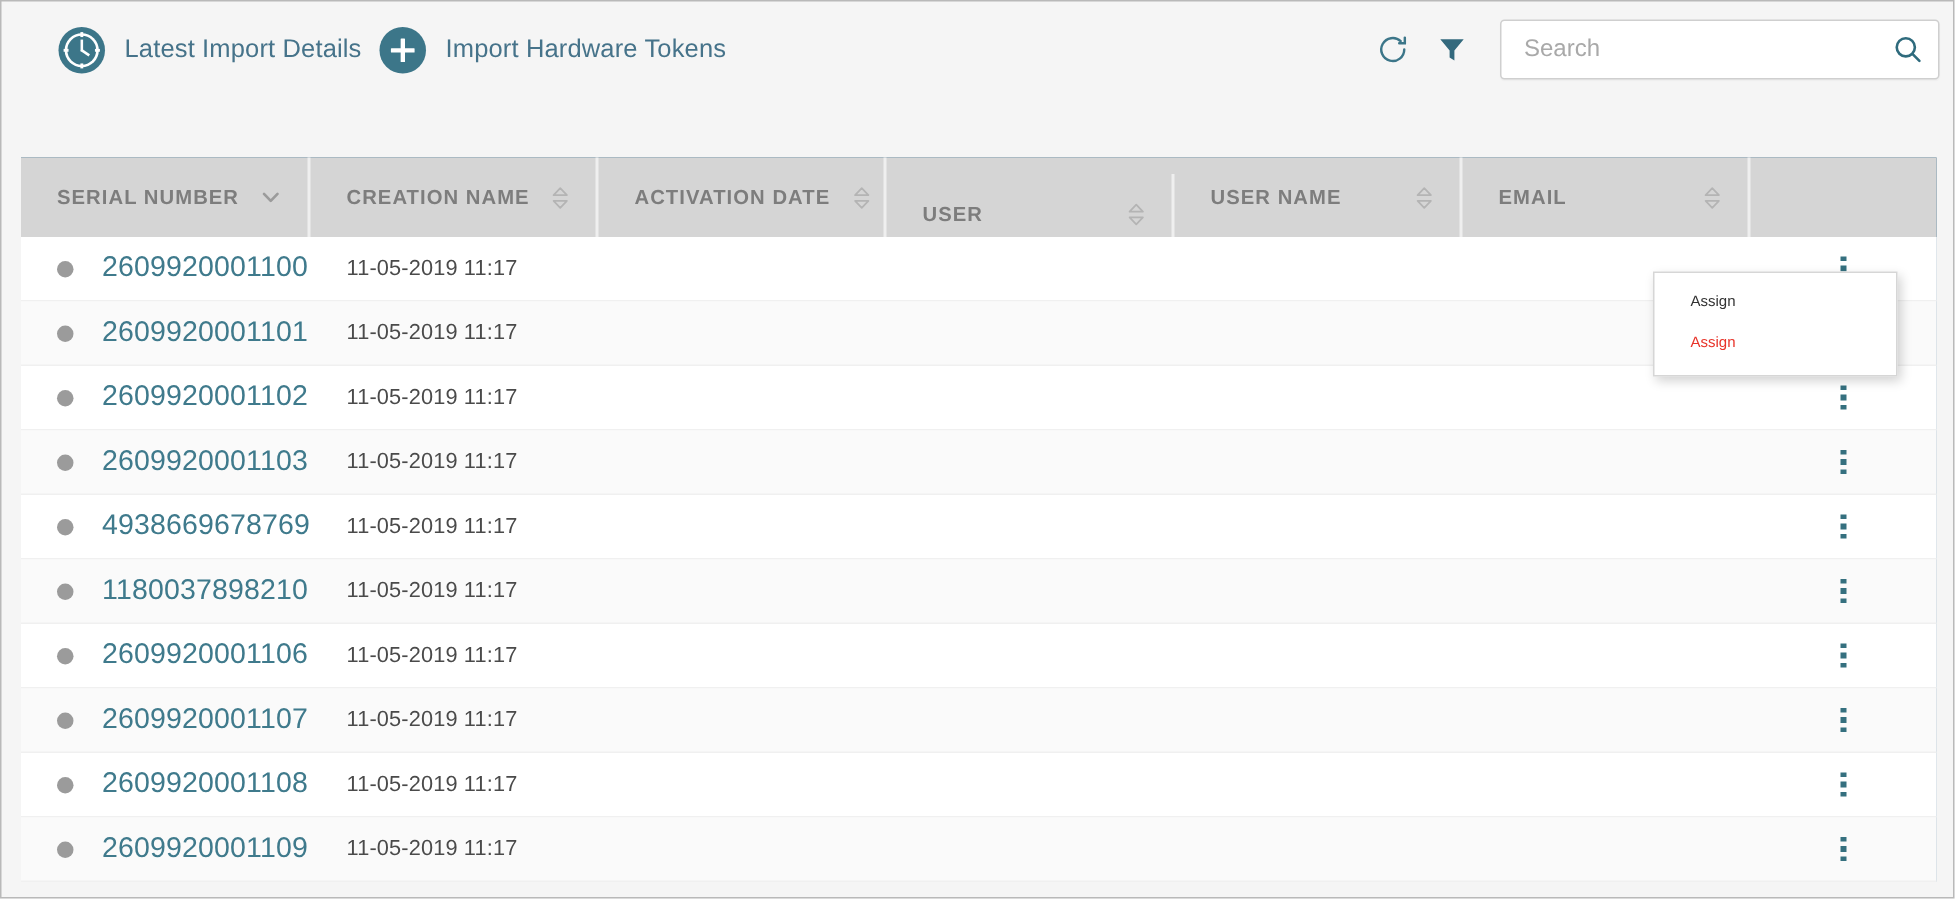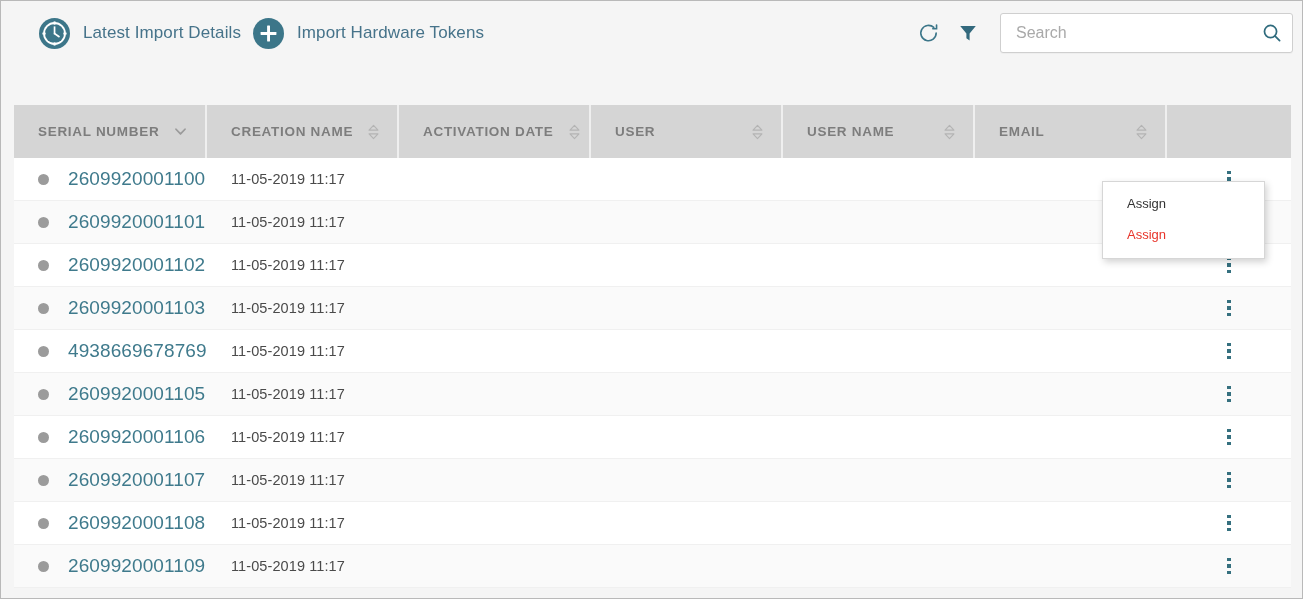--- a/index.html
+++ b/index.html
@@ -187,21 +187,21 @@
     left: 1101px; top: 180px;
     width: 163px;
     background: #ffffff;
     border: 1px solid #d6d6d6;
     box-shadow: 2px 3px 7px rgba(0,0,0,0.18);
     z-index: 50;
     padding: 6px 0 8px 0;
   }
   .ctx-item {
     padding: 8px 0 8px 24px;
-    font-size: 13px;
+    font-size: 10px;
     color: #333333;
     cursor: pointer;
     white-space: nowrap;
   }
   .ctx-item.danger { color: #e8342a; }
 </style>
 </head>
 <body>
 
 <div class="toolbar">
@@ -272,21 +272,21 @@
           <path d="M7 16.4 L12 11.1 H2 Z" fill="none" stroke="#b4b4b4" stroke-width="1.3" stroke-linejoin="round"></path>
         </svg>
       </div>
       <div class="th" style="width: 192px;">
         <span class="th-label">ACTIVATION DATE</span>
         <svg class="sort-ico" width="13" height="16" viewBox="0 0 14 18">
           <path d="M7 1.6 L12 6.9 H2 Z" fill="none" stroke="#b4b4b4" stroke-width="1.3" stroke-linejoin="round"></path>
           <path d="M7 16.4 L12 11.1 H2 Z" fill="none" stroke="#b4b4b4" stroke-width="1.3" stroke-linejoin="round"></path>
         </svg>
       </div>
-      <div class="th" style="width: 192px;">
+      <div class="th" style="width: 192px; margin-top: 11px;">
         <span class="th-label">USER</span>
         <svg class="sort-ico" width="13" height="16" viewBox="0 0 14 18">
           <path d="M7 1.6 L12 6.9 H2 Z" fill="none" stroke="#b4b4b4" stroke-width="1.3" stroke-linejoin="round"></path>
           <path d="M7 16.4 L12 11.1 H2 Z" fill="none" stroke="#b4b4b4" stroke-width="1.3" stroke-linejoin="round"></path>
         </svg>
       </div>
       <div class="th" style="width: 192px;">
         <span class="th-label">USER NAME</span>
         <svg class="sort-ico" width="13" height="16" viewBox="0 0 14 18">
           <path d="M7 1.6 L12 6.9 H2 Z" fill="none" stroke="#b4b4b4" stroke-width="1.3" stroke-linejoin="round"></path>
@@ -411,21 +411,21 @@
               <span></span>
               <span></span>
               <span></span>
             </div>
           </div>
         </div>
       </div>
       <div class="row alt">
         <div class="cell serial" style="width: 193px;">
           <span class="dot"></span>
-          <span class="serial-link">2609920001105</span>
+          <span class="serial-link">1180037898210</span>
         </div>
         <div class="cell" style="width: 192px;">
           <span class="date-txt">11-05-2019 11:17</span>
         </div>
         <div class="cell" style="width: 192px;"></div>
         <div class="cell" style="width: 192px;"></div>
         <div class="cell" style="width: 192px;"></div>
         <div class="cell" style="width: 192px;"></div>
         <div style="width: 124px; height: 100%;">
           <div class="kebab">

